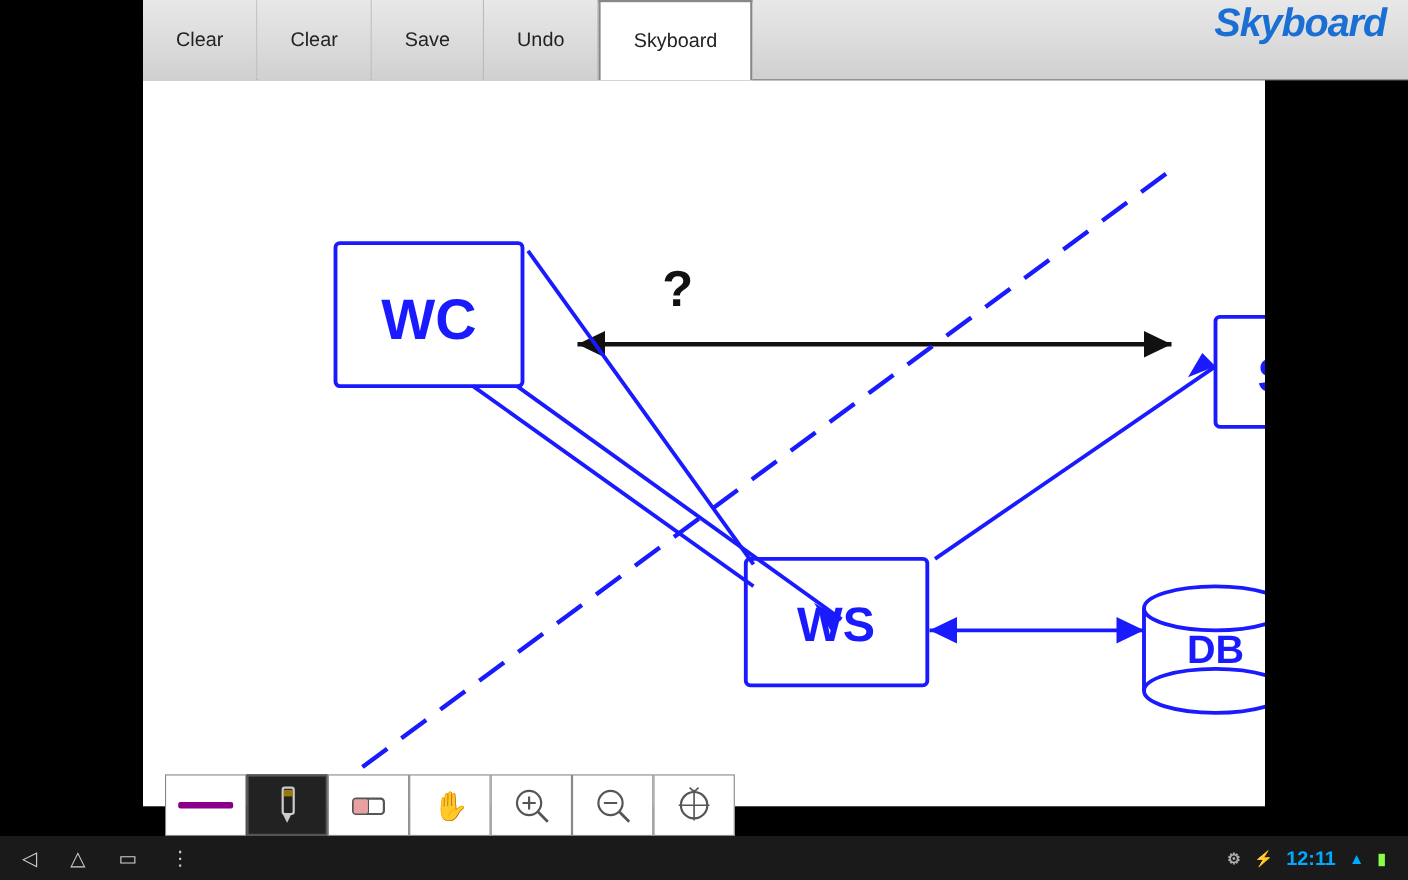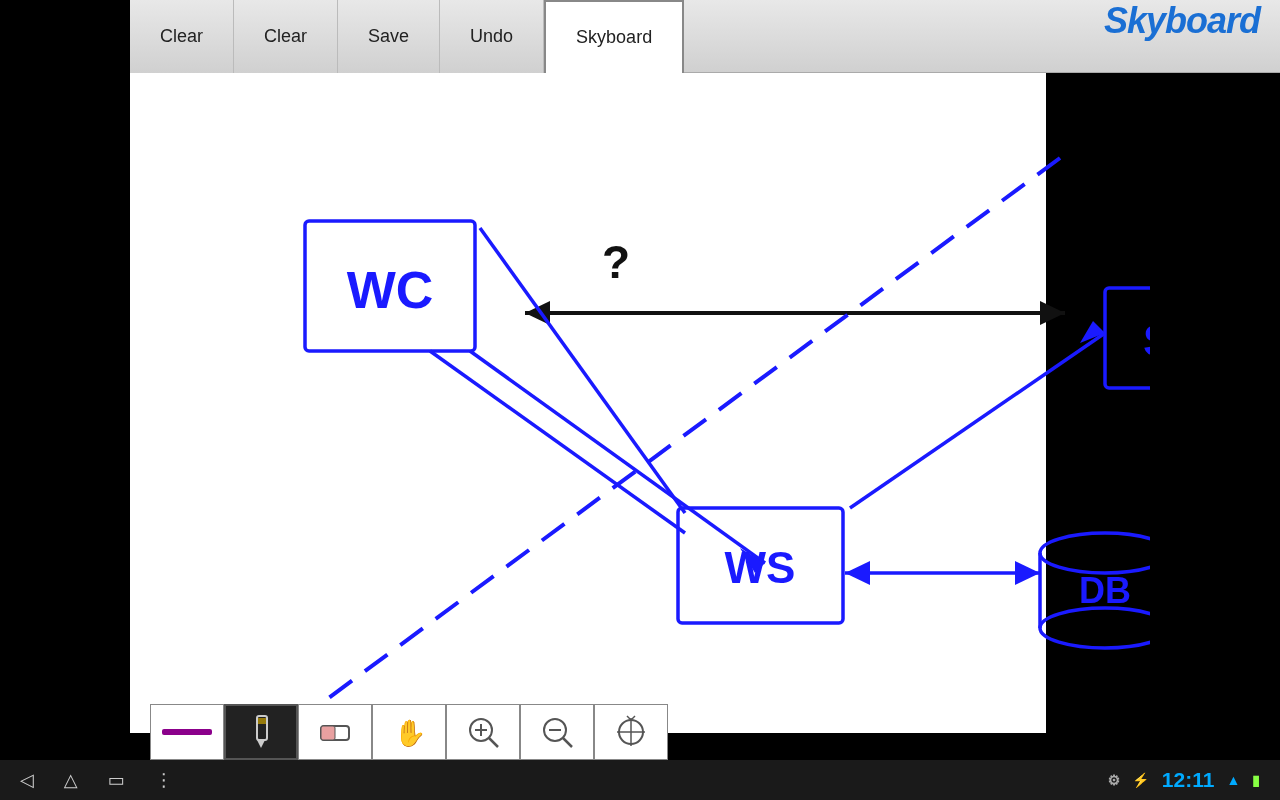--- a/index.html
+++ b/index.html
@@ -47,21 +47,21 @@
       color: #1a6fd4;
       font-style: italic;
       font-weight: bold;
       letter-spacing: -1px;
     }
 
     
     #canvas-area {
       position: absolute;
       top: 73px; left: 130px;
-      width: 916px;
+      width: 1020px;
       height: 660px;
       background: #fff;
     }
 
     
     #bottom-toolbar {
       position: absolute;
       bottom: 40px;
       left: 150px;
       display: flex;
@@ -247,17 +247,17 @@
 <div id="nav-bar">
   <div class="nav-icons">
     <span class="nav-icon">◁</span>
     <span class="nav-icon">△</span>
     <span class="nav-icon">▭</span>
     <span class="nav-icon">⋮</span>
   </div>
   <div class="status-bar">
     <span class="status-icon">⚙</span>
     <span class="status-icon">⚡</span>
-    <span style="color:#0af; font-size:21px; font-weight:bold;">12:11</span>
+    <span style="color:#0af; font-size:18px; font-weight:bold;">12:11</span>
     <span class="status-icon" style="color:#0af;">▲</span>
     <span class="status-icon" style="color:#88ff44;">▮</span>
   </div>
 </div>
 
 </body></html>

